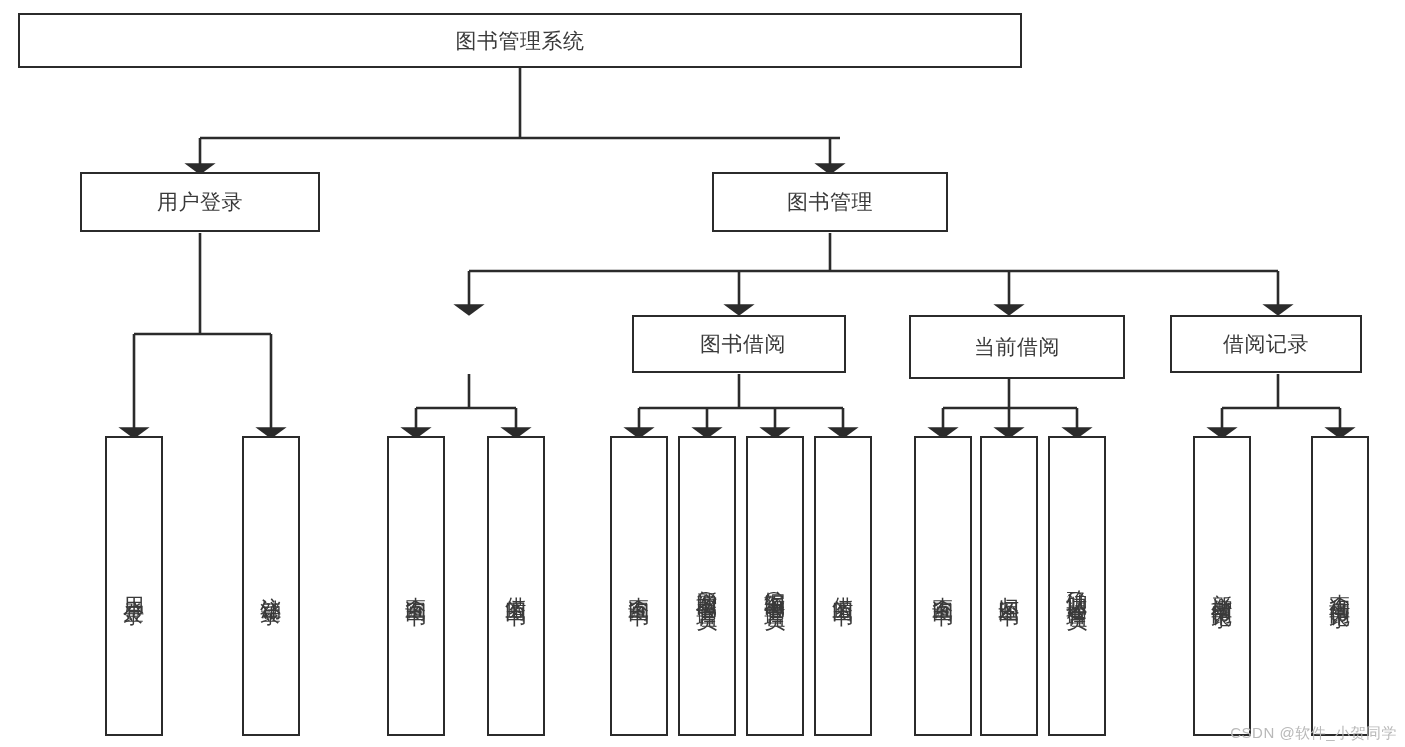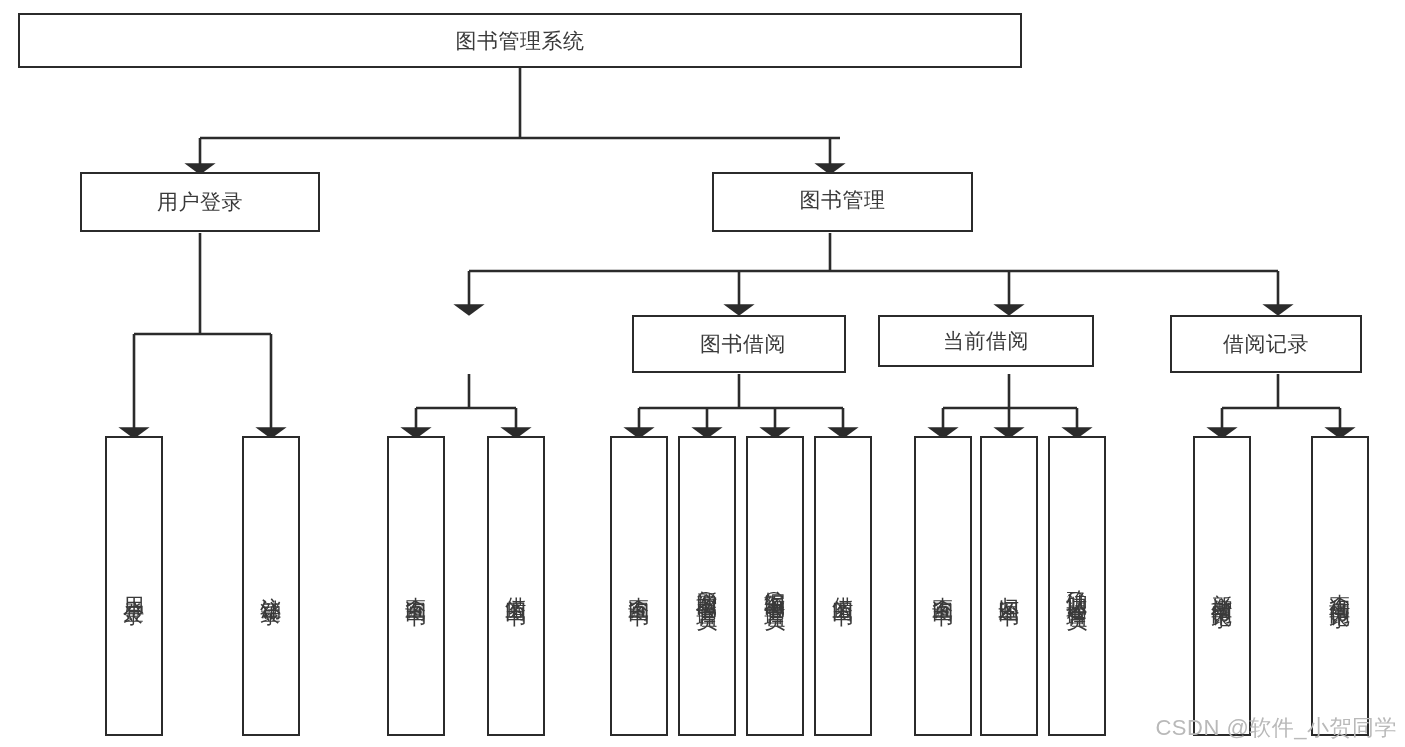--- a/index.html
+++ b/index.html
@@ -51,21 +51,21 @@
     text-orientation: upright;
     white-space: nowrap;
   }
   .node.h .lbl {
     white-space: nowrap;
   }
   #watermark {
     position: absolute;
     right: 8px;
     bottom: 4px;
-    font-size: 22px;
+    font-size: 15px;
     color: #b9b9b9;
     letter-spacing: 0.5px;
     white-space: nowrap;
   }
 </style>
 </head>
 <body>
 
 <div id="canvas">
 
@@ -124,28 +124,28 @@
     </g>
   </svg>
 
   <div class="node h" style="left:18px; top:13px; width:1004px; height:55px;">
     <span class="lbl">图书管理系统</span>
   </div>
 
   <div class="node h" style="left:80px; top:172px; width:240px; height:60px;">
     <span class="lbl">用户登录</span>
   </div>
-  <div class="node h" style="left:712px; top:172px; width:261px; height:60px;font-family:Liberation Mono, monospace;">
+  <div class="node h" style="left:712px; top:172px; width:236px; height:60px;">
     <span class="lbl">图书管理</span>
   </div>
 
   <div class="node h" style="left:632px; top:315px; width:214px; height:58px;padding-left:8px;">
     <span class="lbl">图书借阅</span>
   </div>
-  <div class="node h" style="left:878px; top:315px; width:216px; height:52px;">
+  <div class="node h" style="left:909px; top:315px; width:216px; height:64px;">
     <span class="lbl">当前借阅</span>
   </div>
   <div class="node h" style="left:1170px; top:315px; width:192px; height:58px;">
     <span class="lbl">借阅记录</span>
   </div>
 
   <div class="node v" style="left:105px; top:436px; width:58px; height:300px;">
     <span class="lbl">用户登录</span>
   </div>
   <div class="node v" style="left:242px; top:436px; width:58px; height:300px;">

